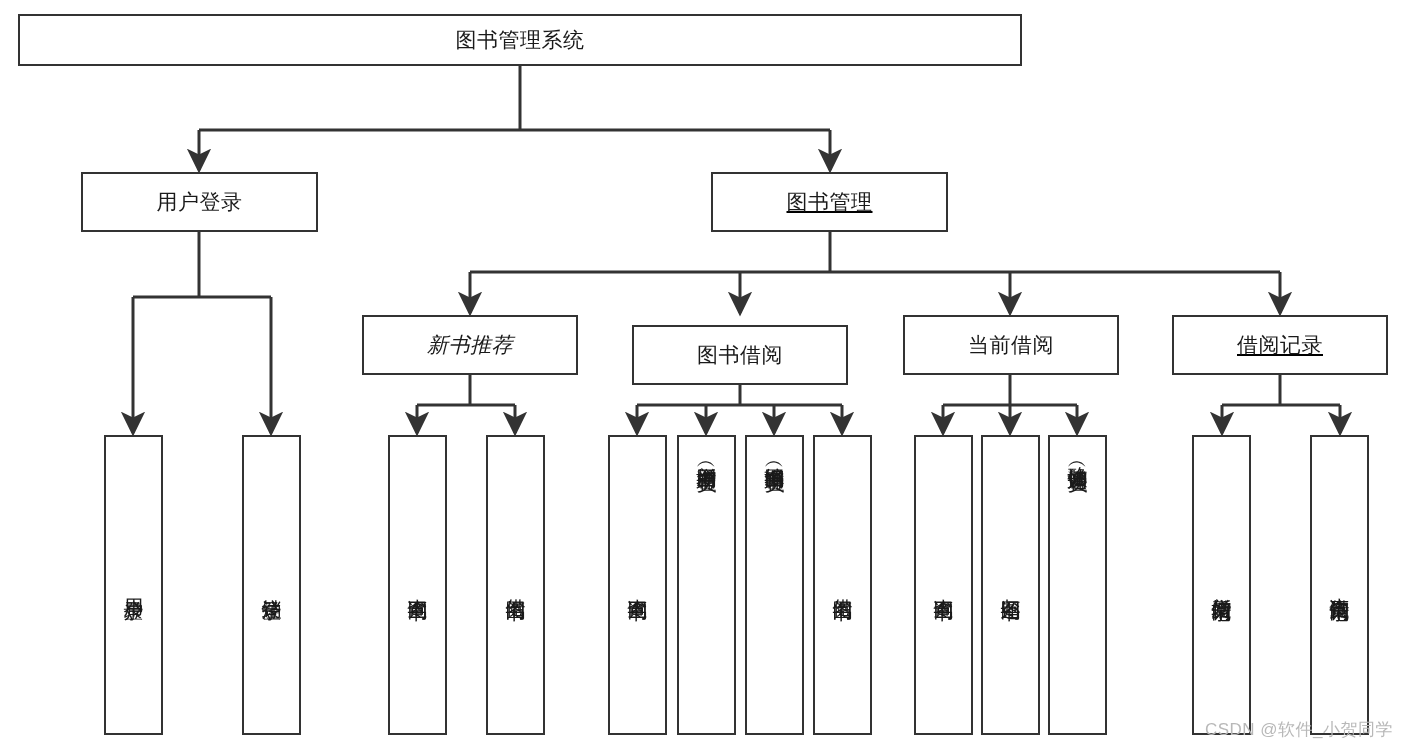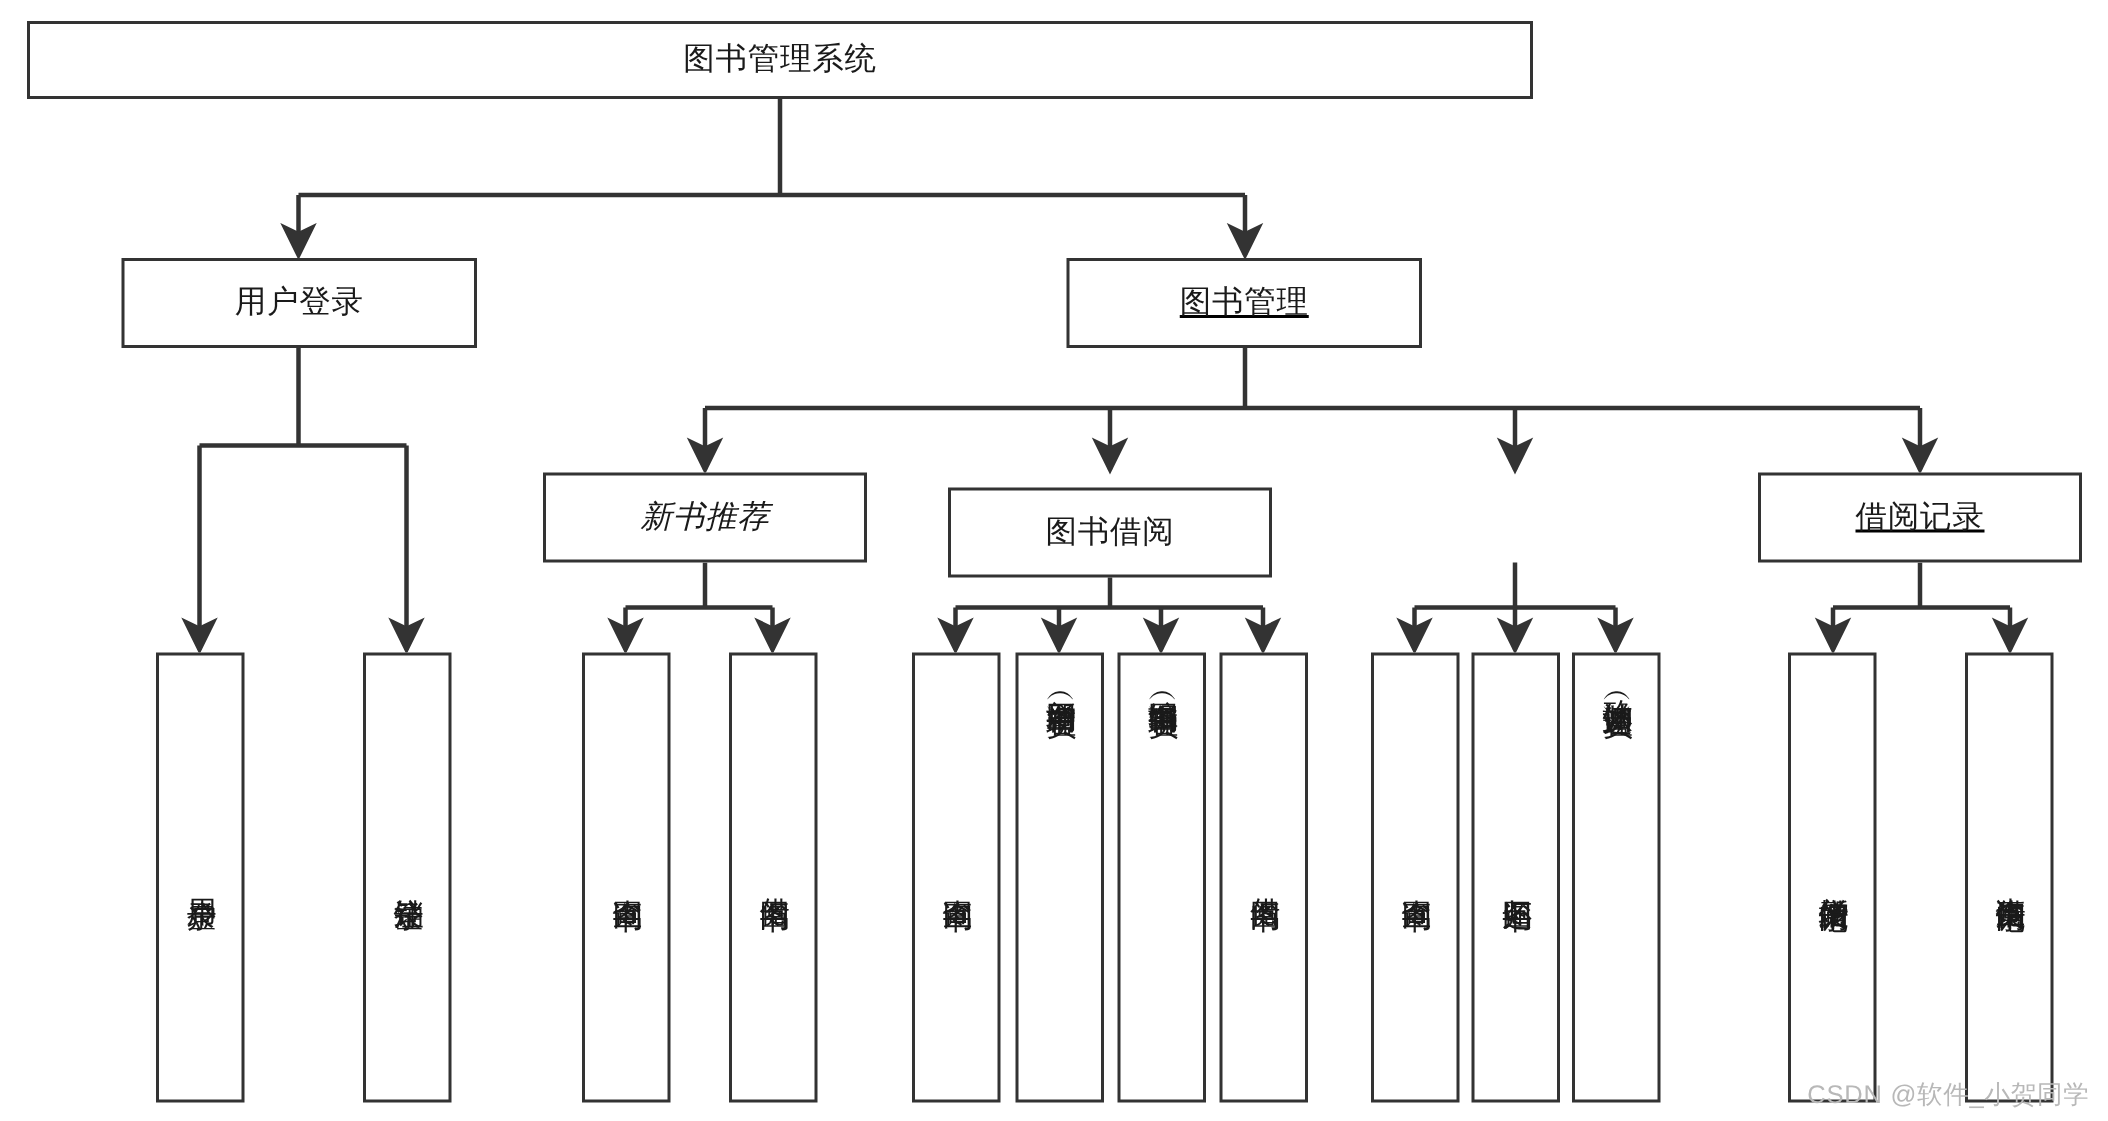--- a/index.html
+++ b/index.html
@@ -142,20 +142,23 @@
   </div>
 
   <div class="node" style="left:362px; top:315px; width:216px; height:60px;font-style:italic;">
     <span class="node-label">新书推荐</span>
   </div>
 
   <div class="node" style="left:632px; top:315px; width:216px; height:60px;margin-top:10px;">
     <span class="node-label">图书借阅</span>
   </div>
 
+  <div class="node" style="left:903px; top:315px; width:216px; height:60px;">
+    <span class="node-label">当前借阅</span>
+  </div>
 
   <div class="node" style="left:1172px; top:315px; width:216px; height:60px;text-decoration:underline;">
     <span class="node-label">借阅记录</span>
   </div>
 
   <div class="node node-vertical v-center" style="left:104px; top:435px; width:59px; height:300px;">
     <span class="node-label">用户登录</span>
   </div>
 
   <div class="node node-vertical v-center" style="left:242px; top:435px; width:59px; height:300px;">

